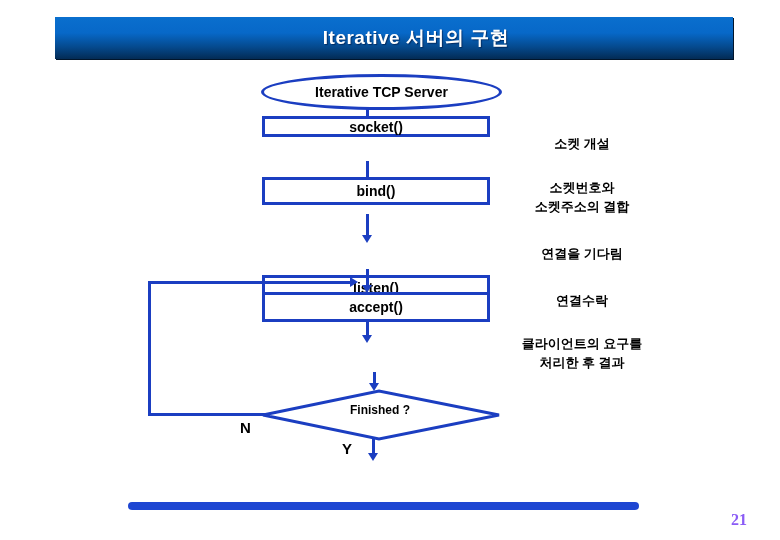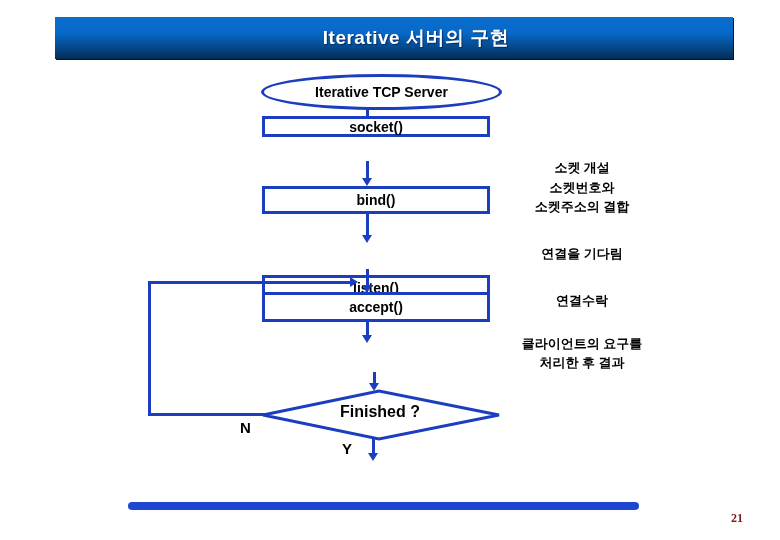--- a/index.html
+++ b/index.html
@@ -52,31 +52,31 @@
   }
   .head-right{
     position:absolute;width:0;height:0;
     border-top:5px solid transparent;border-bottom:5px solid transparent;
     border-left:8px solid #1b3ec1;
   }
   
   .diamond-svg{position:absolute;left:258px;top:387px;}
   .decision-label{
     position:absolute;left:296px;top:403px;width:168px;text-align:center;
-    font-size:16px;font-weight:bold;color:#000;
+    font-size:12px;font-weight:bold;color:#000;
   }
   .branch-label{position:absolute;font-size:15px;font-weight:bold;color:#000;}
   
   .bottom-bar{
     position:absolute;left:128px;top:502px;width:511px;height:8px;
     background:#1e46d2;border-radius:4px;
   }
   .page-number{
     position:absolute;left:731px;top:511px;
-    font-size:12px;font-weight:bold;color:#7f1d1d;
+    font-size:16px;font-weight:bold;color:#8b5cf6;
     font-family:"Liberation Serif","DejaVu Serif",serif;
   }
 </style>
 </head>
 <body>
 
 <div class="slide">
 
   <div class="title-bar">
     <span class="title-text">Iterative 서버의 구현</span>
@@ -85,26 +85,26 @@
   <div class="ellipse" style="left:261px;top:74px;width:241px;height:36px;">
     <span>Iterative TCP Server</span>
   </div>
 
   <div class="vline" style="left:366px;top:109px;height:14px;"></div>
   <div class="head-down" style="left:362px;top:123px;"></div>
 
   <div class="pbox" style="top:116px;height:21px;">
     <span>socket()</span>
   </div>
-  <div class="note" style="top:158px;font-family:Liberation Serif, serif;">소켓 개설</div>
+  <div class="note" style="top:134px;">소켓 개설</div>
 
   <div class="vline" style="left:366px;top:161px;height:17px;"></div>
   <div class="head-down" style="left:362px;top:178px;"></div>
 
-  <div class="pbox" style="top:186px;height:28px;">
+  <div class="pbox" style="top:177px;height:28px;">
     <span>bind()</span>
   </div>
   <div class="note" style="top:178px;">소켓번호와
 소켓주소의 결합</div>
 
   <div class="vline" style="left:366px;top:214px;height:21px;"></div>
   <div class="head-down" style="left:362px;top:235px;"></div>
 
   <div class="pbox" style="top:243px;height:26px;margin-top:32px;">
     <span>listen()</span>

